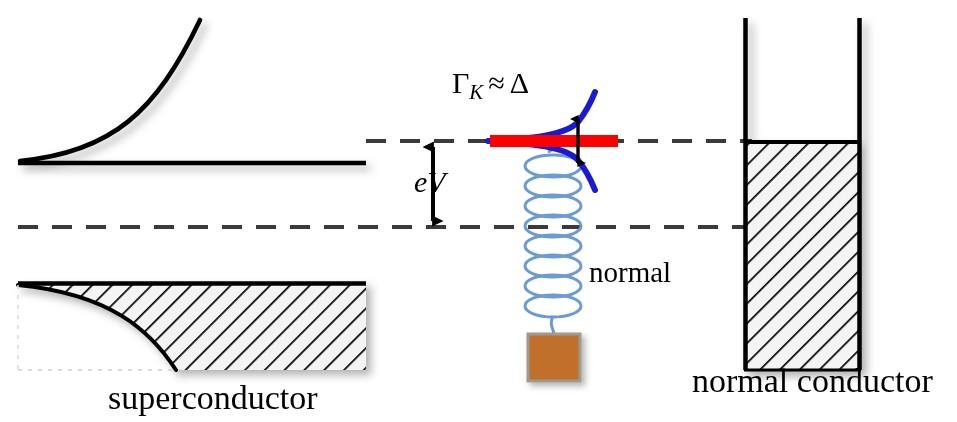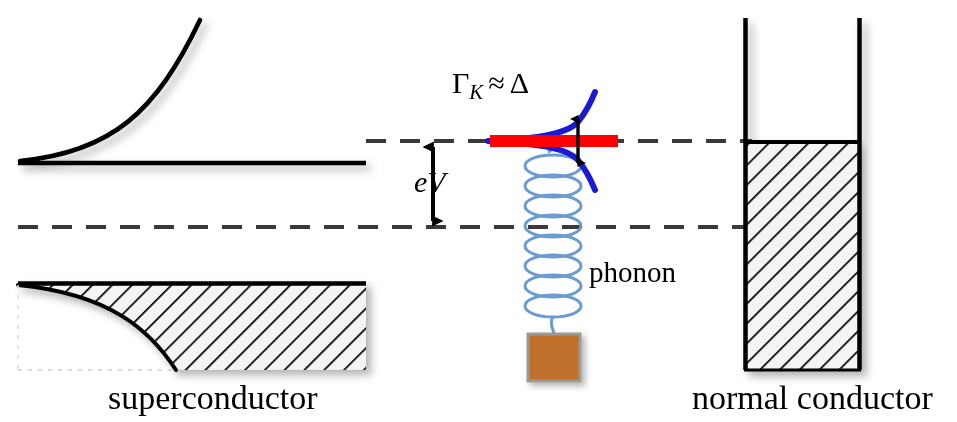--- a/index.html
+++ b/index.html
@@ -166,20 +166,20 @@
     </g>
   </svg>
 
   <div class="lbl lbl-gamma" style="left:452px; top:68px;">
     <span>Γ</span><span class="sub">K</span><span class="op">≈</span><span>Δ</span>
   </div>
 
   <div class="lbl lbl-ev" style="left:382px; top:167px;margin-left:32px;">eV</div>
 
   <div class="lbl lbl-phonon" style="left:589px; top:256px;">
-    <div>phonon</div>
+    <div>normal</div>
   </div>
 
   <div class="lbl lbl-electrode" style="left:108px; top:381px;">superconductor</div>
 
-  <div class="lbl lbl-electrode" style="left:692px; top:381px;">normal conductor</div>
+  <div class="lbl lbl-electrode" style="left:692px; top:364px;">normal conductor</div>
 
 </div>
 
 </body></html>

